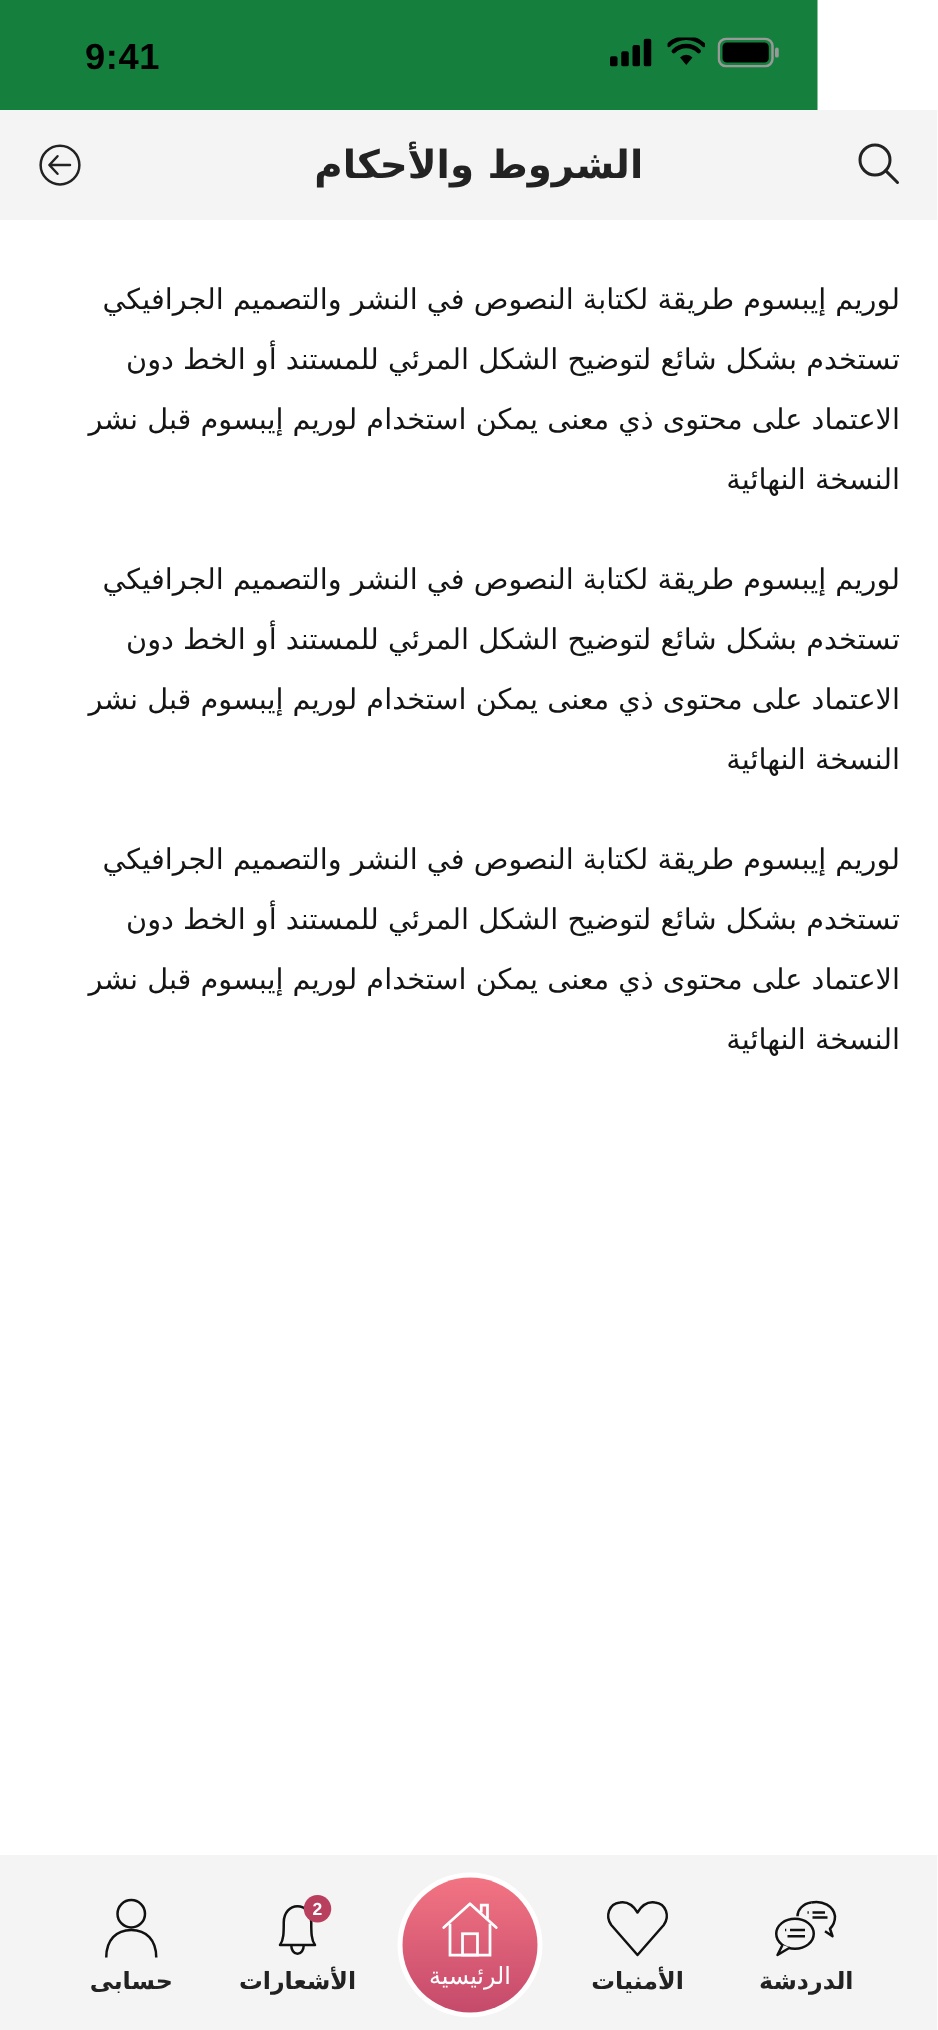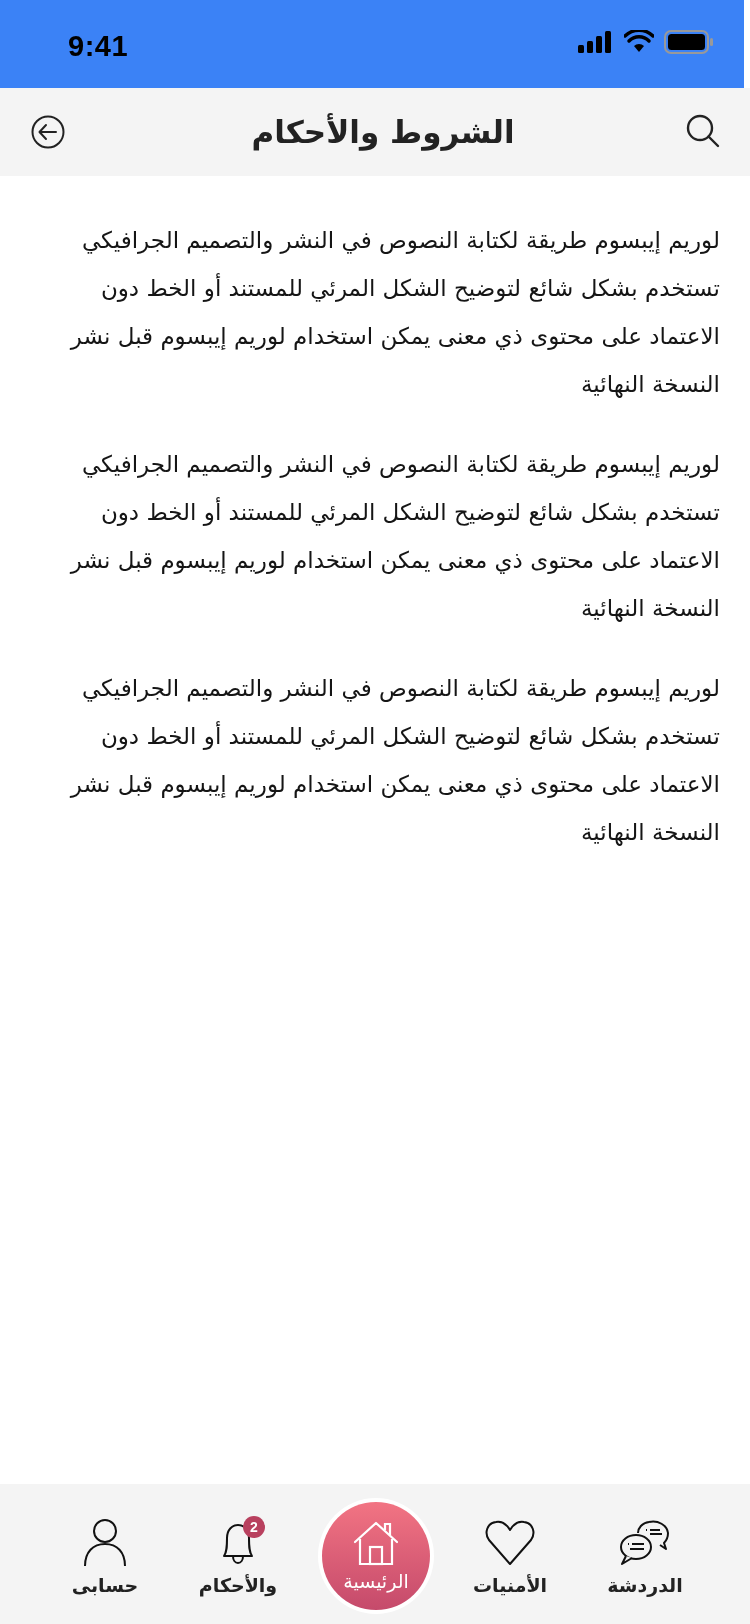--- a/index.html
+++ b/index.html
@@ -1,19 +1,19 @@
 <!DOCTYPE html>
 <html><head>
   <meta charset="utf-8">
   <style>
     * { box-sizing: border-box; margin: 0; padding: 0; }
     html, body { width: 750px; height: 1624px; background: #ffffff; overflow: hidden; }
     body { font-family: "DejaVu Sans", "Liberation Sans", sans-serif; color: #1a1a1a; position: relative; }
 
-    .status-bar { position: absolute; top: 0; left: 0; width: 744px; height: 88px; background: #3b82f6; text-decoration: underline; }
+    .status-bar { position: absolute; top: 0; left: 0; width: 654px; height: 88px; background: #15803d; text-decoration: underline; }
     .status-time { position: absolute; left: 68px; top: 30px; font-family: "Liberation Sans", sans-serif; font-weight: bold; font-size: 29px; color: #000; letter-spacing: 0.5px; }
     .status-icons { position: absolute; right: 30px; top: 30px; display: flex; align-items: center; gap: 10px; }
 
     .header { position: absolute; top: 88px; left: 0; width: 750px; height: 88px; background: #f4f4f4; }
     .header-title { position: absolute; left: 16px; right: 0; top: 0; height: 88px; line-height: 88px; text-align: center; font-size: 31px; font-weight: bold; color: #222; direction: rtl; }
     .back-btn { position: absolute; left: 30px; top: 26px; width: 36px; height: 36px; cursor: pointer; }
     .search-btn { position: absolute; right: 28px; top: 24px; width: 38px; height: 38px; cursor: pointer; }
 
     .content { position: absolute; top: 176px; left: 0; width: 750px; padding: 40px 30px 0 30px; direction: rtl; }
     .para { font-size: 23px; line-height: 48px; color: #151515; margin-bottom: 32px; font-weight: 500; }
@@ -90,21 +90,21 @@
   </div>
 
   <div class="tab" style="left:173px;">
     <div class="tab-icon">
       <svg width="54" height="50" viewBox="0 0 54 50">
         <path d="M13 38 C16 34 16 28 16 20 C16 12 21 7 27 7 C33 7 38 12 38 20 C38 28 38 34 41 38 Z" fill="none" stroke="#111" stroke-width="2" stroke-linejoin="round"></path>
         <path d="M22 38 C22 42 24 45 27 45 C30 45 32 42 32 38" fill="none" stroke="#111" stroke-width="2"></path>
       </svg>
       <span class="badge">2</span>
     </div>
-    <span class="tab-label">والأحكام</span>
+    <span class="tab-label">الأشعارات</span>
   </div>
 
   <div class="home-tab">
     <div class="home-inner">
       <div class="tab-icon">
         <svg width="50" height="46" viewBox="0 0 50 46">
           <path d="M4 22 L25 3 L46 22" fill="none" stroke="#fff" stroke-width="2.2" stroke-linejoin="round" stroke-linecap="round"></path>
           <path d="M9 19 V44 H41 V19" fill="none" stroke="#fff" stroke-width="2.2"></path>
           <path d="M34 10 V4 H39 V15" fill="none" stroke="#fff" stroke-width="2.2"></path>
           <rect x="19" y="27" width="12" height="17" fill="none" stroke="#fff" stroke-width="2.2"></rect>

